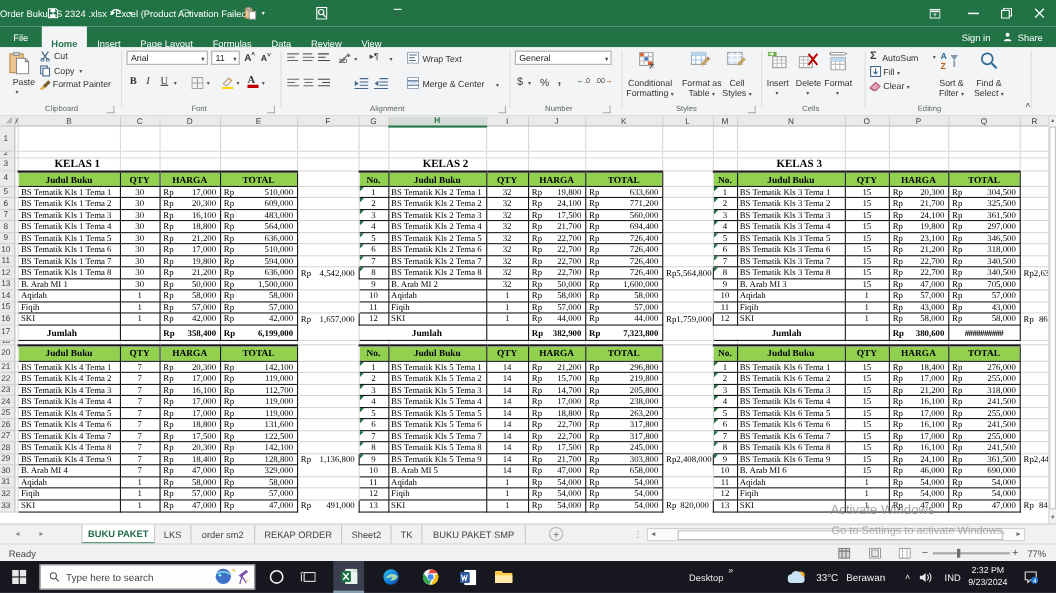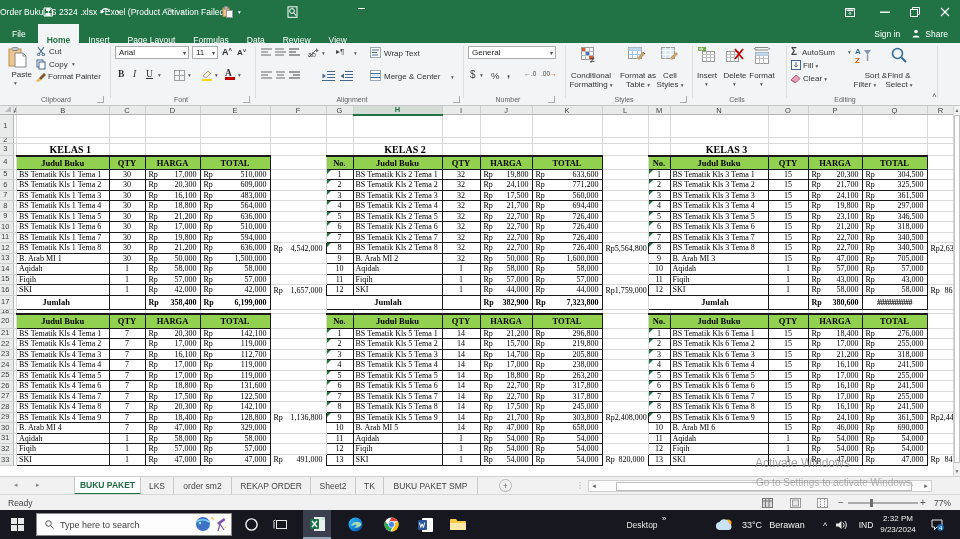--- a/index.html
+++ b/index.html
@@ -400,21 +400,21 @@
       </div>
 <div class="rlbl" style="position:absolute;left:803px;top:31px">Clear <span class="dd">▾</span></div>
 <div style="position:absolute;left:855px;top:4px">
         <svg class="sv" width="17" height="17" viewBox="0 0 17 17">
           <text x="0" y="7" font-size="8" fill="#2f6b99" font-weight="bold">A</text>
           <text x="0" y="16" font-size="8" fill="#c55a11" font-weight="bold">Z</text>
           <path d="M9 3 h7 l-3.5 5 z" fill="#8496b0"></path>
           <path d="M12.5 8 v6" stroke="#8496b0" stroke-width="1.5"></path>
         </svg>
       </div>
-<div class="rlbl" style="position:absolute;left:843px;top:28px;width:44px;text-align:right">Sort &amp;</div>
+<div class="rlbl" style="position:absolute;left:843px;top:28px;width:44px;text-align:center">Sort &amp;</div>
 <div class="rlbl" style="position:absolute;left:843px;top:37px;width:44px;text-align:center">Filter <span class="dd">▾</span></div>
 <div style="position:absolute;left:891px;top:4px">
         <svg class="sv" width="16" height="16" viewBox="0 0 16 16">
           <circle cx="6.5" cy="6.5" r="5" fill="none" stroke="#2f6b99" stroke-width="1.6"></circle>
           <path d="M10.5 10.5 L15 15" stroke="#2f6b99" stroke-width="2"></path>
         </svg>
       </div>
 <div class="rlbl" style="position:absolute;left:876px;top:28px;width:46px;text-align:center">Find &amp;</div>
 <div class="rlbl" style="position:absolute;left:876px;top:37px;width:46px;text-align:center">Select <span class="dd">▾</span></div>
 <div style="position:absolute;left:932px;top:48px;color:#555;font-size:8px">˄</div>

